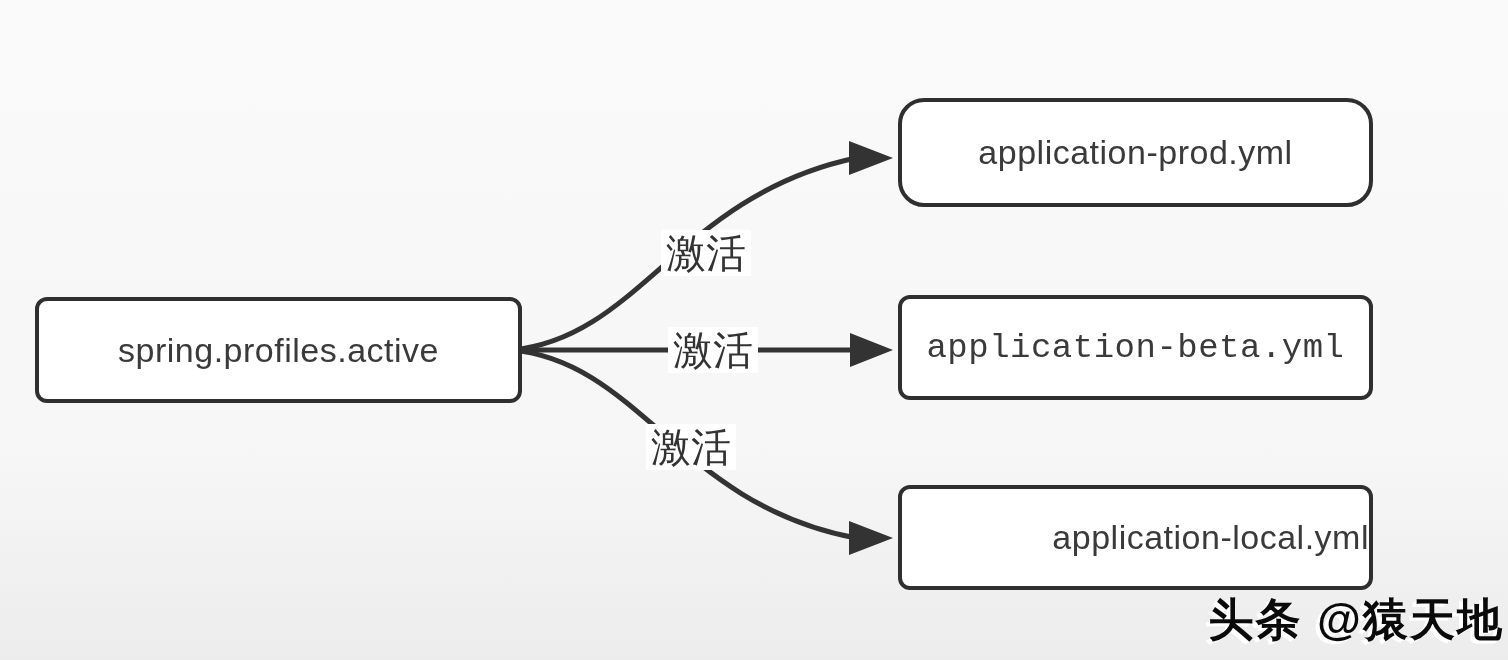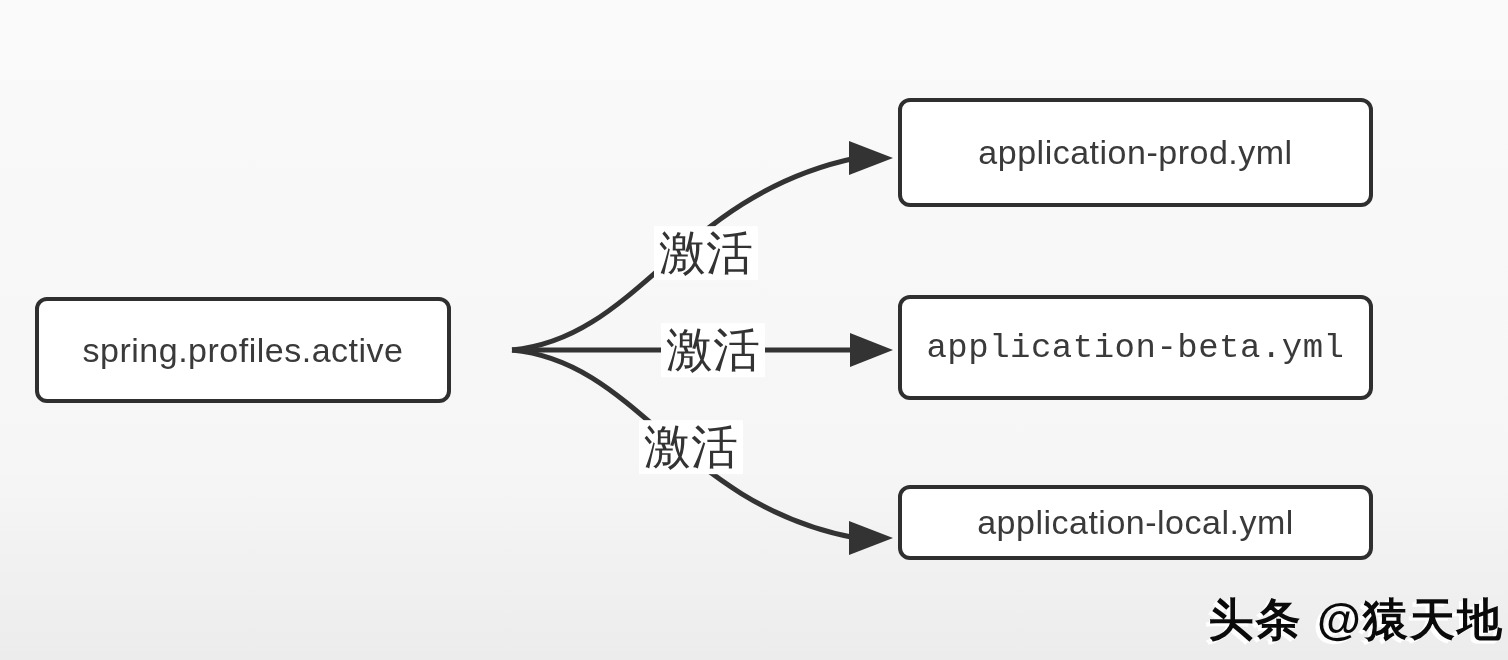--- a/index.html
+++ b/index.html
@@ -25,30 +25,30 @@
     position:absolute;
     display:flex;align-items:center;justify-content:center;
     background:var(--node-fill);
     border:4px solid var(--node-border);
     border-radius:12px;
     color:var(--text);
     font-size:34px;
     letter-spacing:0.5px;
     white-space:nowrap;
   }
-  .node-source{left:35px;top:297px;width:416px;height:106px;}
-  .node-prod{left:898px;top:98px;width:475px;height:109px;}
+  .node-source{left:35px;top:297px;width:487px;height:106px;}
+  .node-prod{left:898px;top:98px;width:475px;height:109px;border-radius:26px;}
   .node-beta{left:898px;top:295px;width:475px;height:105px;font-family:Liberation Mono, monospace;}
-  .node-local{left:898px;top:485px;width:475px;height:75px;}
+  .node-local{left:898px;top:485px;width:475px;height:105px;justify-content:flex-end;}
   .edge-label{
     position:absolute;
     transform:translate(-50%,-50%);
     background:#ffffff;
     color:#333333;
-    font-size:47px;
+    font-size:40px;
     line-height:1.1;
     padding:1px 5px;
     white-space:nowrap;
   }
   .edge-label-prod{left:706px;top:253px;}
   .edge-label-beta{left:713px;top:350px;}
   .edge-label-local{left:691px;top:447px;}
   .watermark{
     position:absolute;
     right:4px;bottom:10px;

